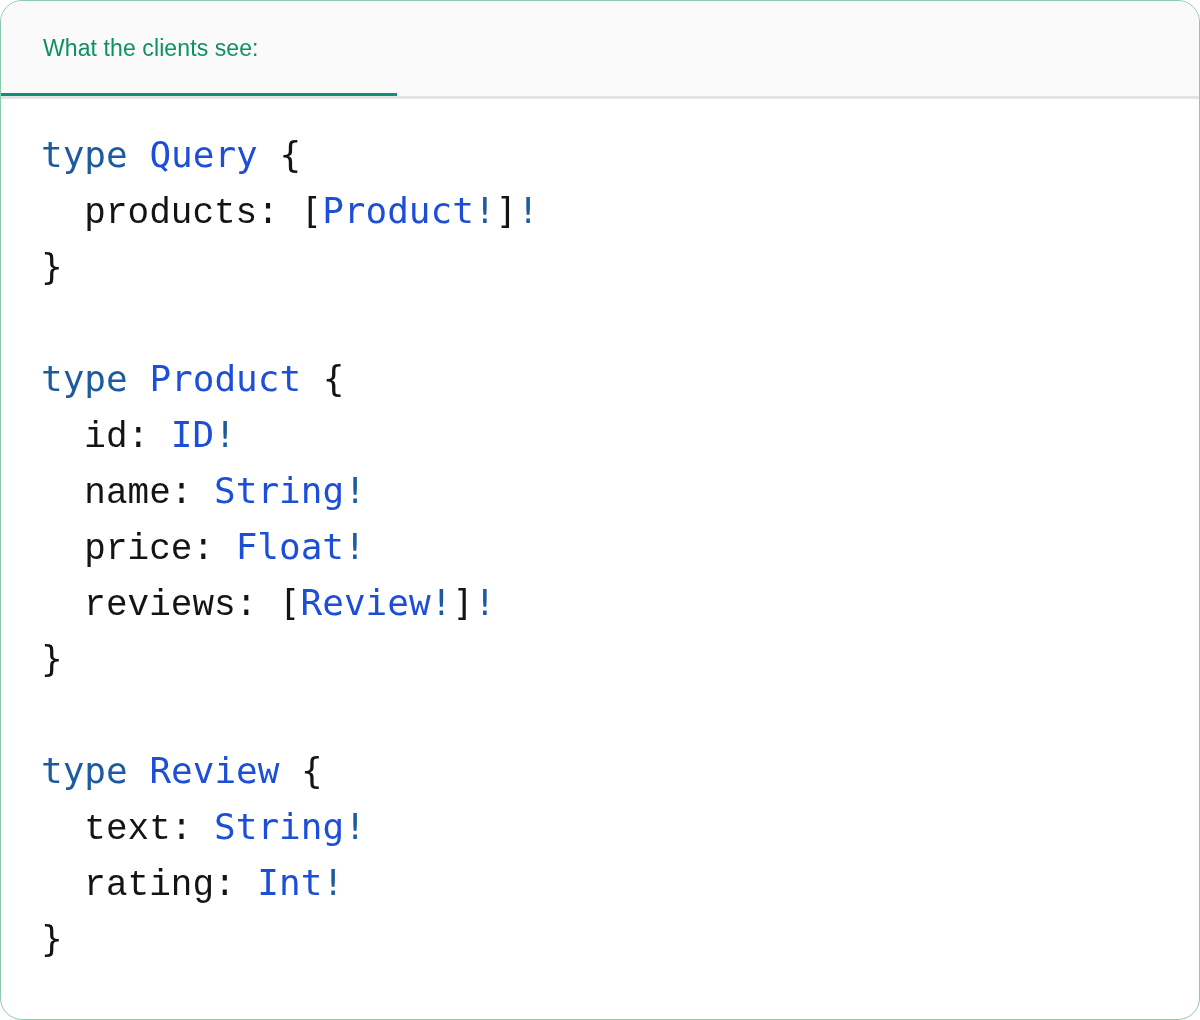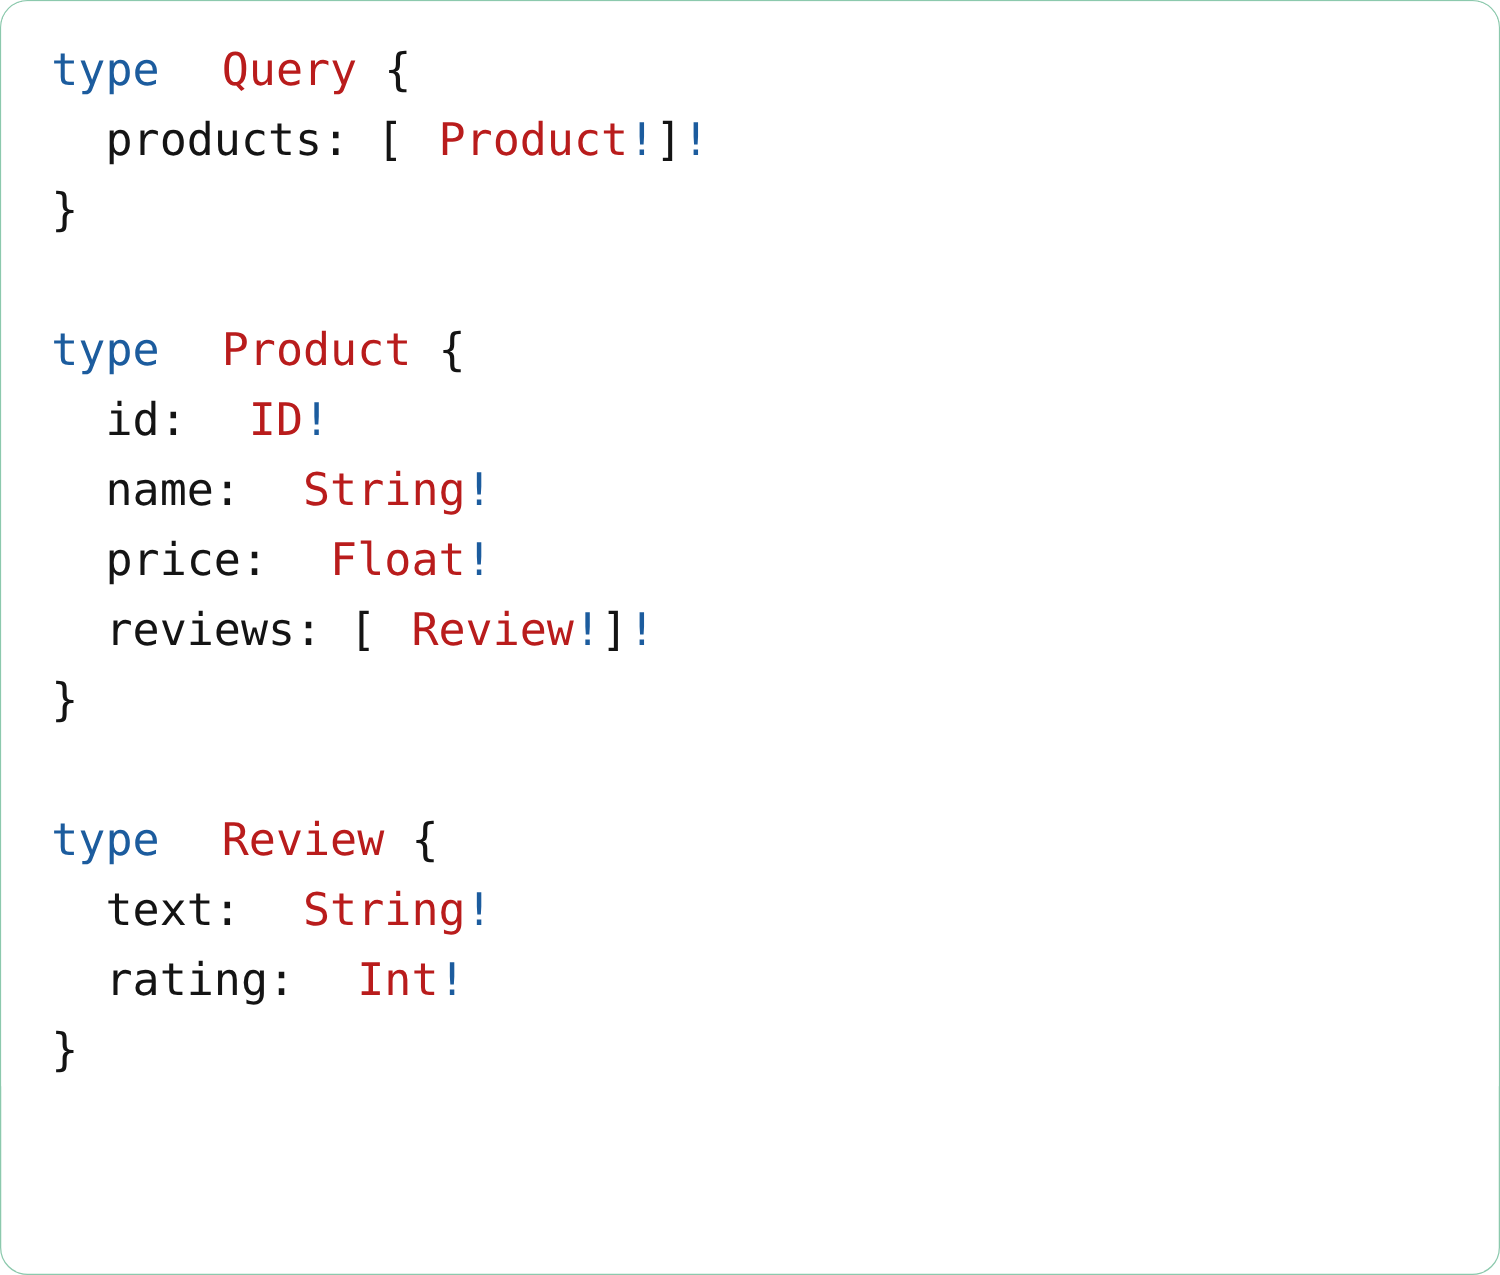--- a/index.html
+++ b/index.html
@@ -77,28 +77,33 @@
     height: 56px;
     padding-left: 40px;
     white-space: pre;
   }
   .code-line.blank {
     height: 56px;
   }
 
   
   .tok-kw    { color: #1c5c9e; text-align: right; }
-  .tok-type  { color: #b91c1c; margin-left: 28px; }
-  .tok-field { color: #141414; }
+  .tok-type  { color: #1d4ed8; }
+  .tok-field { color: #141414; font-family: Liberation Mono, monospace; }
   .tok-punct { color: #141414; }
   .tok-bang  { color: #1c5c9e; }
 </style>
 </head>
 <body>
 
 <div class="card">
 
+  <div class="tabstrip">
+    <div class="tab active">
+      <span class="tab-label">What the clients see:</span>
+    </div>
+  </div>
 
   <div class="code-body">
     <pre class="code-block" id="code-block"><div class="code-line"><span class="tok-kw">type</span><span class="tok-punct"> </span><span class="tok-type">Query</span><span class="tok-punct"> {</span></div><div class="code-line"><span>  </span><span class="tok-field">products:</span><span class="tok-punct"> [</span><span class="tok-type">Product</span><span class="tok-bang">!</span><span class="tok-punct">]</span><span class="tok-bang">!</span></div><div class="code-line"><span class="tok-punct">}</span></div><div class="code-line blank"></div><div class="code-line"><span class="tok-kw">type</span><span class="tok-punct"> </span><span class="tok-type">Product</span><span class="tok-punct"> {</span></div><div class="code-line"><span>  </span><span class="tok-field">id:</span><span class="tok-punct"> </span><span class="tok-type">ID</span><span class="tok-bang">!</span></div><div class="code-line"><span>  </span><span class="tok-field">name:</span><span class="tok-punct"> </span><span class="tok-type">String</span><span class="tok-bang">!</span></div><div class="code-line"><span>  </span><span class="tok-field">price:</span><span class="tok-punct"> </span><span class="tok-type">Float</span><span class="tok-bang">!</span></div><div class="code-line"><span>  </span><span class="tok-field">reviews:</span><span class="tok-punct"> [</span><span class="tok-type">Review</span><span class="tok-bang">!</span><span class="tok-punct">]</span><span class="tok-bang">!</span></div><div class="code-line"><span class="tok-punct">}</span></div><div class="code-line blank"></div><div class="code-line"><span class="tok-kw">type</span><span class="tok-punct"> </span><span class="tok-type">Review</span><span class="tok-punct"> {</span></div><div class="code-line"><span>  </span><span class="tok-field">text:</span><span class="tok-punct"> </span><span class="tok-type">String</span><span class="tok-bang">!</span></div><div class="code-line"><span>  </span><span class="tok-field">rating:</span><span class="tok-punct"> </span><span class="tok-type">Int</span><span class="tok-bang">!</span></div><div class="code-line"><span class="tok-punct">}</span></div></pre>
   </div>
 
 </div>
 
 </body></html>

